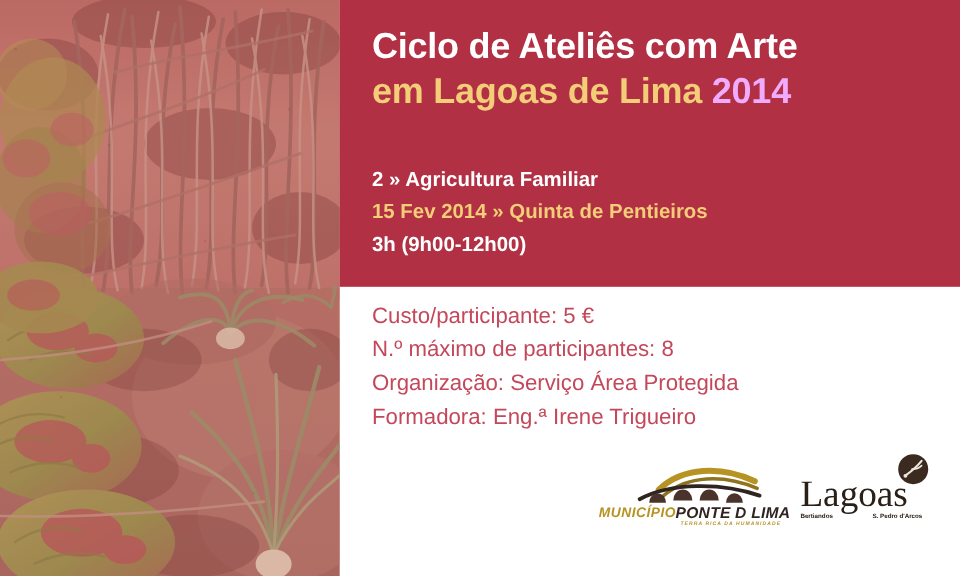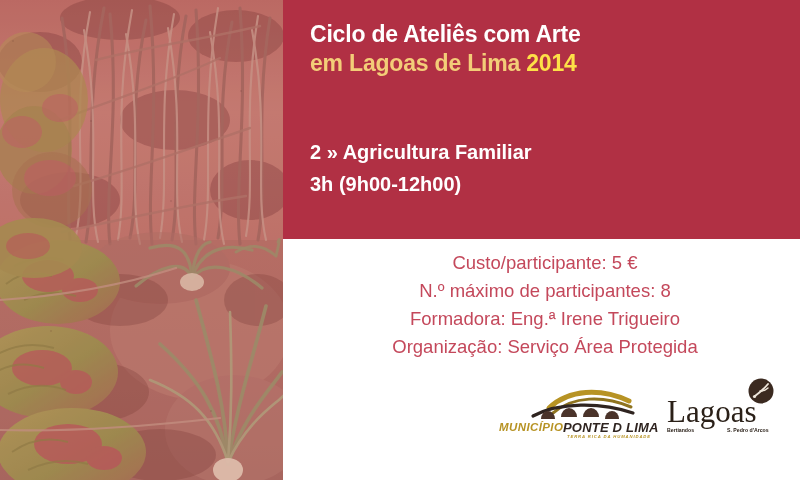--- a/index.html
+++ b/index.html
@@ -42,38 +42,38 @@
     background: #b13044;
   }
 
   .title-wrap {
     position: absolute;
     left: 27px;
     top: 20px;
     width: 470px;
   }
   .title-line {
-    font-size: 23px;
+    font-size: 30px;
     font-weight: bold;
     line-height: 1.28;
     letter-spacing: -0.2px;
     white-space: nowrap;
   }
   .title-line-1 { color: #ffffff; }
   .t-gold { color: #f3cd78; }
-  .t-white { color: #fde047; }
+  .t-white { color: #f0abfc; }
 
   .subtitle-wrap {
     position: absolute;
     left: 27px;
     top: 137px;
     width: 470px;
   }
   .sub-line {
-    font-size: 20px;
+    font-size: 17px;
     font-weight: bold;
     line-height: 1.58;
     white-space: nowrap;
   }
   .sub-white { color: #ffffff; }
   .sub-gold  { color: #f3cd78; }
   .chev { font-weight: bold; }
 
   
   .details-wrap {
@@ -81,21 +81,20 @@
     left: 310px;
     top: 249px;
     width: 470px;
   }
   .detail-line {
     font-size: 18.5px;
     line-height: 1.52;
     color: #c4485b;
     white-space: nowrap;
     font-weight: normal;
-    text-align: center;
   }
 
   
   .logos {
     position: absolute;
     left: 497px;
     top: 378px;
     width: 290px;
     height: 62px;
   }
@@ -312,29 +311,34 @@
         <span class="t-white">2014</span>
       </div>
     </div>
 
     <div class="subtitle-wrap">
       <div class="sub-line sub-white">
         <span>2</span>
         <span class="chev">»</span>
         <span>Agricultura Familiar</span>
       </div>
+      <div class="sub-line sub-gold">
+        <span>15 Fev 2014</span>
+        <span class="chev">»</span>
+        <span>Quinta de Pentieiros</span>
+      </div>
       <div class="sub-line sub-white">3h (9h00-12h00)</div>
     </div>
   </div>
 
   <div class="details-wrap">
     <div class="detail-line">Custo/participante: 5 €</div>
     <div class="detail-line">N.º máximo de participantes: 8</div>
+    <div class="detail-line">Organização: Serviço Área Protegida</div>
     <div class="detail-line">Formadora: Eng.ª Irene Trigueiro</div>
-    <div class="detail-line">Organização: Serviço Área Protegida</div>
   </div>
 
   <div class="logos">
 
     <div class="logo-ponte">
       <svg class="logo-svg" viewBox="0 0 165 52" width="165" height="52">
 
         <path d="M52 22 C 72 3, 104 2, 132 15" stroke="#b79324" stroke-width="5" fill="none" stroke-linecap="round"></path>
         <path d="M56 27 C 76 10, 106 9, 134 21" stroke="#8f7420" stroke-width="3" fill="none" stroke-linecap="round"></path>
 

